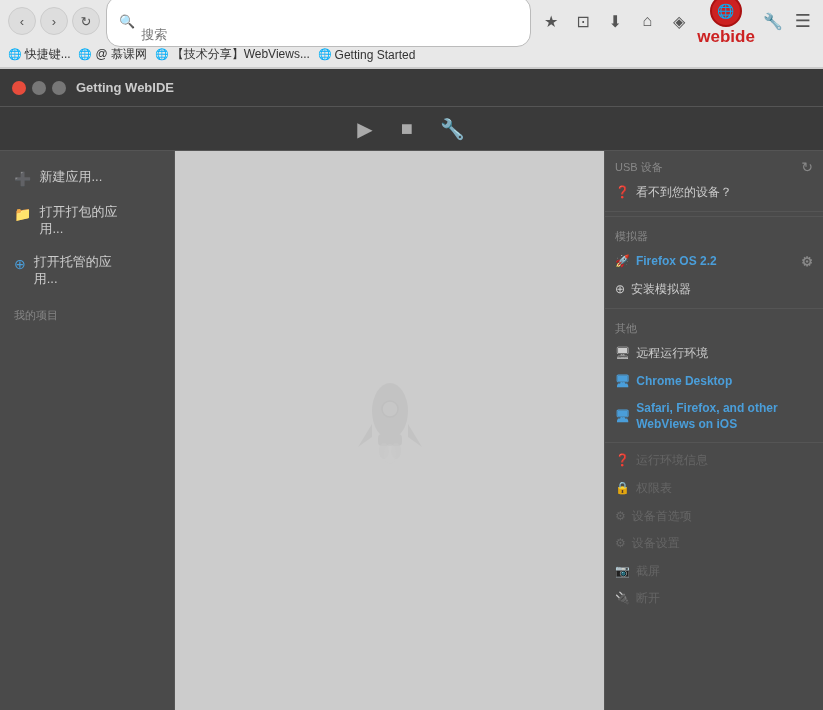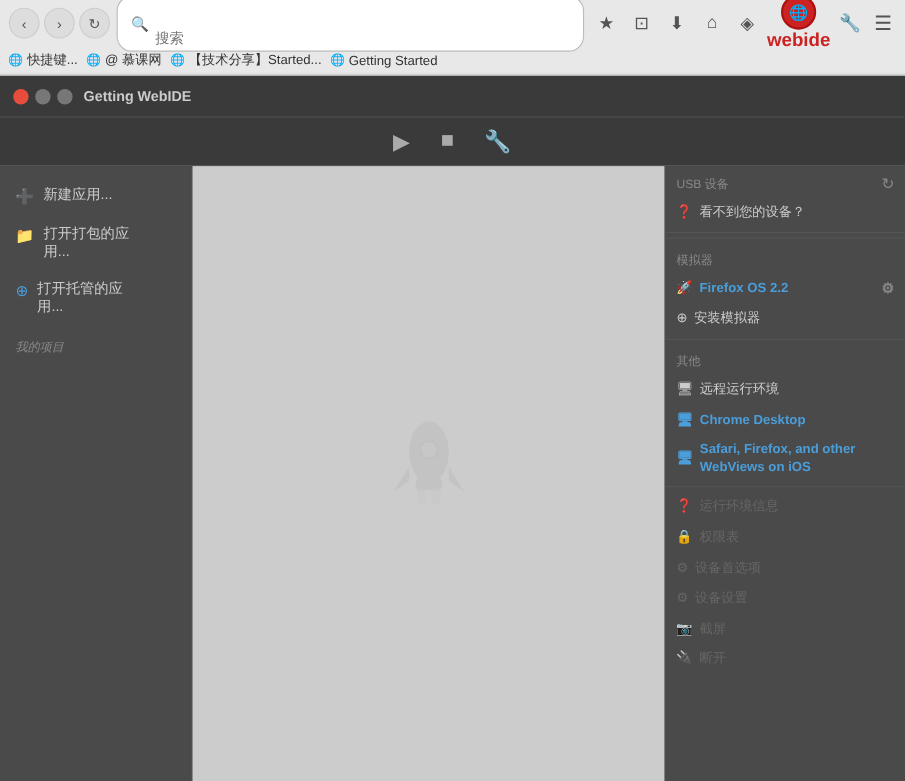--- a/index.html
+++ b/index.html
@@ -90,21 +90,21 @@
       border-right: 1px solid #555;
     }
     .sidebar-item {
       display: flex; align-items: flex-start; gap: 8px; padding: 8px 14px;
       color: #ccc; font-size: 13px; cursor: pointer; line-height: 1.3;
     }
     .sidebar-icon { font-size: 14px; margin-top: 1px; flex-shrink: 0; }
     .sidebar-icon.blue { color: #4a9eda; }
     .sidebar-icon.folder { color: #ccc; }
     .sidebar-section-label {
-      padding: 12px 14px 4px; color: #888; font-size: 11px; font-style: italic;
+      padding: 12px 14px 4px; color: #888; font-size: 11px;
     }
 
     
     .main-content {
       flex: 1; background: #cccccc; display: flex; align-items: center; justify-content: center;
       position: relative;
     }
     .rocket-icon {
       opacity: 0.25; text-align: center;
     }
@@ -164,21 +164,21 @@
     <span class="bookmark-item">
       <span class="bookmark-globe">🌐</span>
       <span>快捷键...</span>
     </span>
     <span class="bookmark-item">
       <span class="bookmark-globe">🌐</span>
       <span>@ 慕课网</span>
     </span>
     <span class="bookmark-item">
       <span class="bookmark-globe">🌐</span>
-      <span>【技术分享】Started...</span>
+      <span>【技术分享】WebViews...</span>
     </span>
     <span class="bookmark-item">
       <span class="bookmark-globe">🌐</span>
       <span>Getting Started</span>
     </span>
   </div>
 </div>
 
 <div class="main-window">
 

